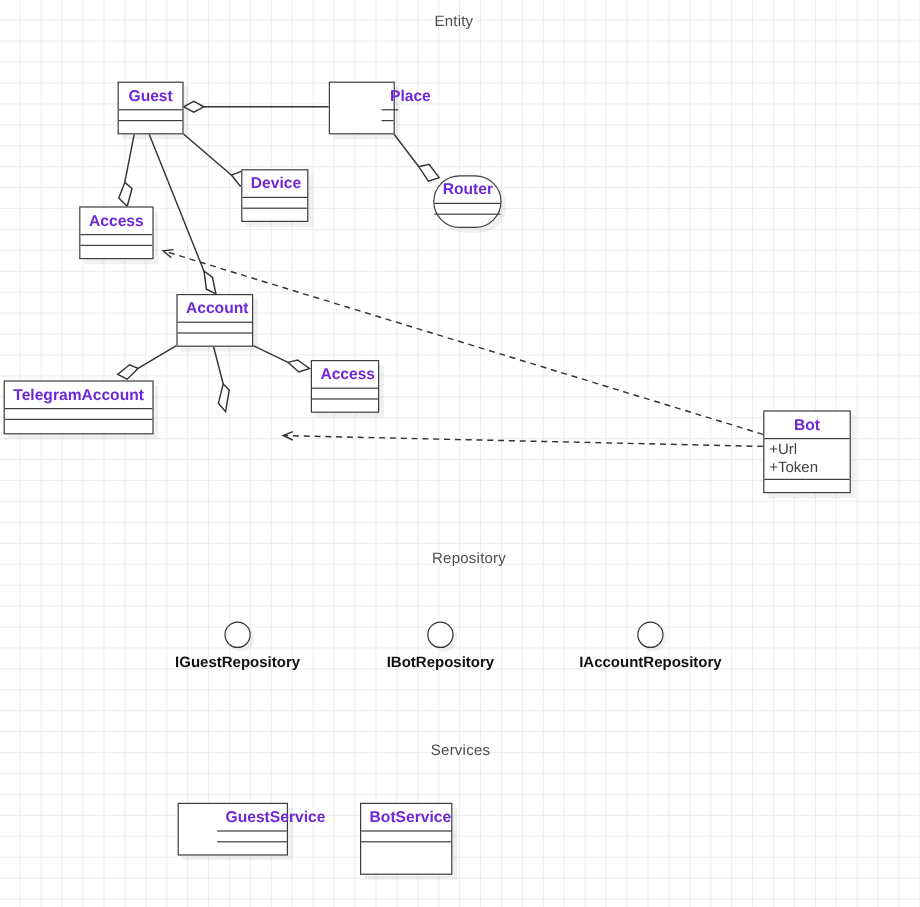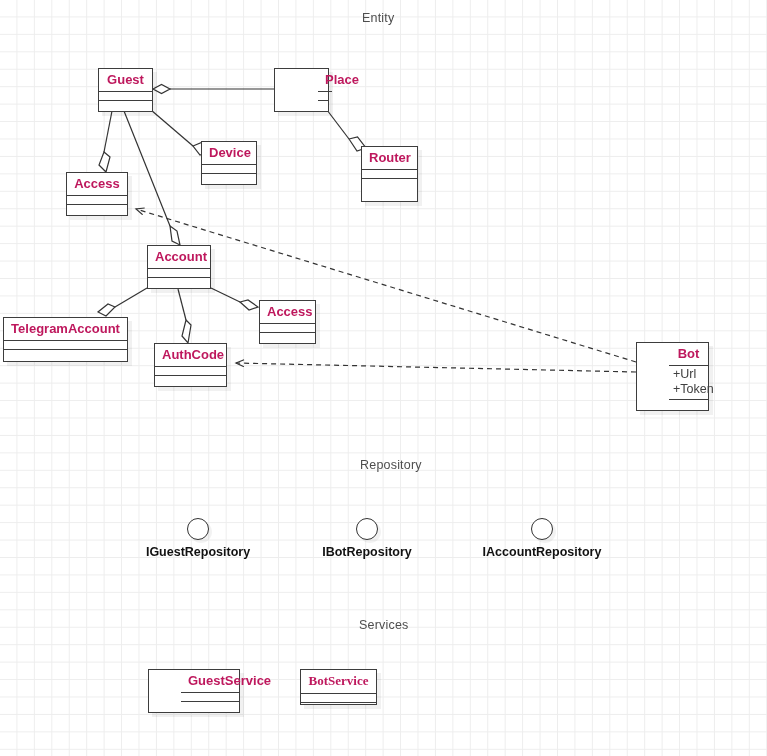--- a/index.html
+++ b/index.html
@@ -42,21 +42,21 @@
     box-sizing: border-box;
     background: #ffffff;
     border: 1.6px solid #3d3d3d;
     box-shadow: 4px 4px 0 0 rgba(0,0,0,0.055);
   }
   .uml-name {
     box-sizing: border-box;
     text-align: center;
     font-size: 13px;
     font-weight: bold;
-    color: #be185d;
+    color: #6d28d9;
     padding: 3px 7px 4px 7px;
     border-bottom: 1.6px solid #3d3d3d;
     white-space: nowrap;
   }
   .uml-attrs {
     box-sizing: border-box;
     border-bottom: 1.6px solid #3d3d3d;
     font-size: 12.5px;
     color: #404040;
     line-height: 15px;
@@ -172,21 +172,21 @@
     <div class="uml-attrs empty"></div>
     <div class="uml-ops"></div>
   </div>
 
   <div class="uml-class" style="left:201px; top:141px; width:56px; height:44px;">
     <div class="uml-name">Device</div>
     <div class="uml-attrs empty"></div>
     <div class="uml-ops"></div>
   </div>
 
-  <div class="uml-class" style="left:361px; top:146px; width:57px; height:56px;">
+  <div class="uml-class" style="left:361px; top:146px; width:57px; height:44px;border-radius:22px;">
     <div class="uml-name">Router</div>
     <div class="uml-attrs empty"></div>
     <div class="uml-ops"></div>
   </div>
 
   <div class="uml-class" style="left:66px; top:172px; width:62px; height:44px;">
     <div class="uml-name">Access</div>
     <div class="uml-attrs empty"></div>
     <div class="uml-ops"></div>
   </div>
@@ -202,27 +202,22 @@
     <div class="uml-attrs empty"></div>
     <div class="uml-ops"></div>
   </div>
 
   <div class="uml-class" style="left:3px; top:317px; width:125px; height:45px;">
     <div class="uml-name">TelegramAccount</div>
     <div class="uml-attrs empty"></div>
     <div class="uml-ops"></div>
   </div>
 
-  <div class="uml-class" style="left:154px; top:343px; width:73px; height:44px;">
-    <div class="uml-name">AuthCode</div>
-    <div class="uml-attrs empty"></div>
-    <div class="uml-ops"></div>
-  </div>
-
-  <div class="uml-class" style="left:636px; top:342px; width:73px; height:69px;padding-left:32px;">
+
+  <div class="uml-class" style="left:636px; top:342px; width:73px; height:69px;">
     <div class="uml-name">Bot</div>
     <div class="uml-attrs">
       <div class="attr-line">+Url</div>
       <div class="attr-line">+Token</div>
     </div>
     <div class="uml-ops"></div>
   </div>
 
   <div class="lollipop" style="left:138px; top:518px; width:120px;">
     <div class="lollipop-circle"></div>
@@ -238,19 +233,19 @@
     <div class="lollipop-circle"></div>
     <div class="lollipop-label">IAccountRepository</div>
   </div>
 
   <div class="uml-class" style="left:148px; top:669px; width:92px; height:44px;padding-left:32px;">
     <div class="uml-name">GuestService</div>
     <div class="uml-attrs empty"></div>
     <div class="uml-ops"></div>
   </div>
 
-  <div class="uml-class" style="left:300px; top:669px; width:77px; height:36px;font-family:Liberation Serif, serif;">
+  <div class="uml-class" style="left:300px; top:669px; width:77px; height:60px;">
     <div class="uml-name">BotService</div>
     <div class="uml-attrs empty"></div>
     <div class="uml-ops"></div>
   </div>
 
 </div>
 
 </body></html>

